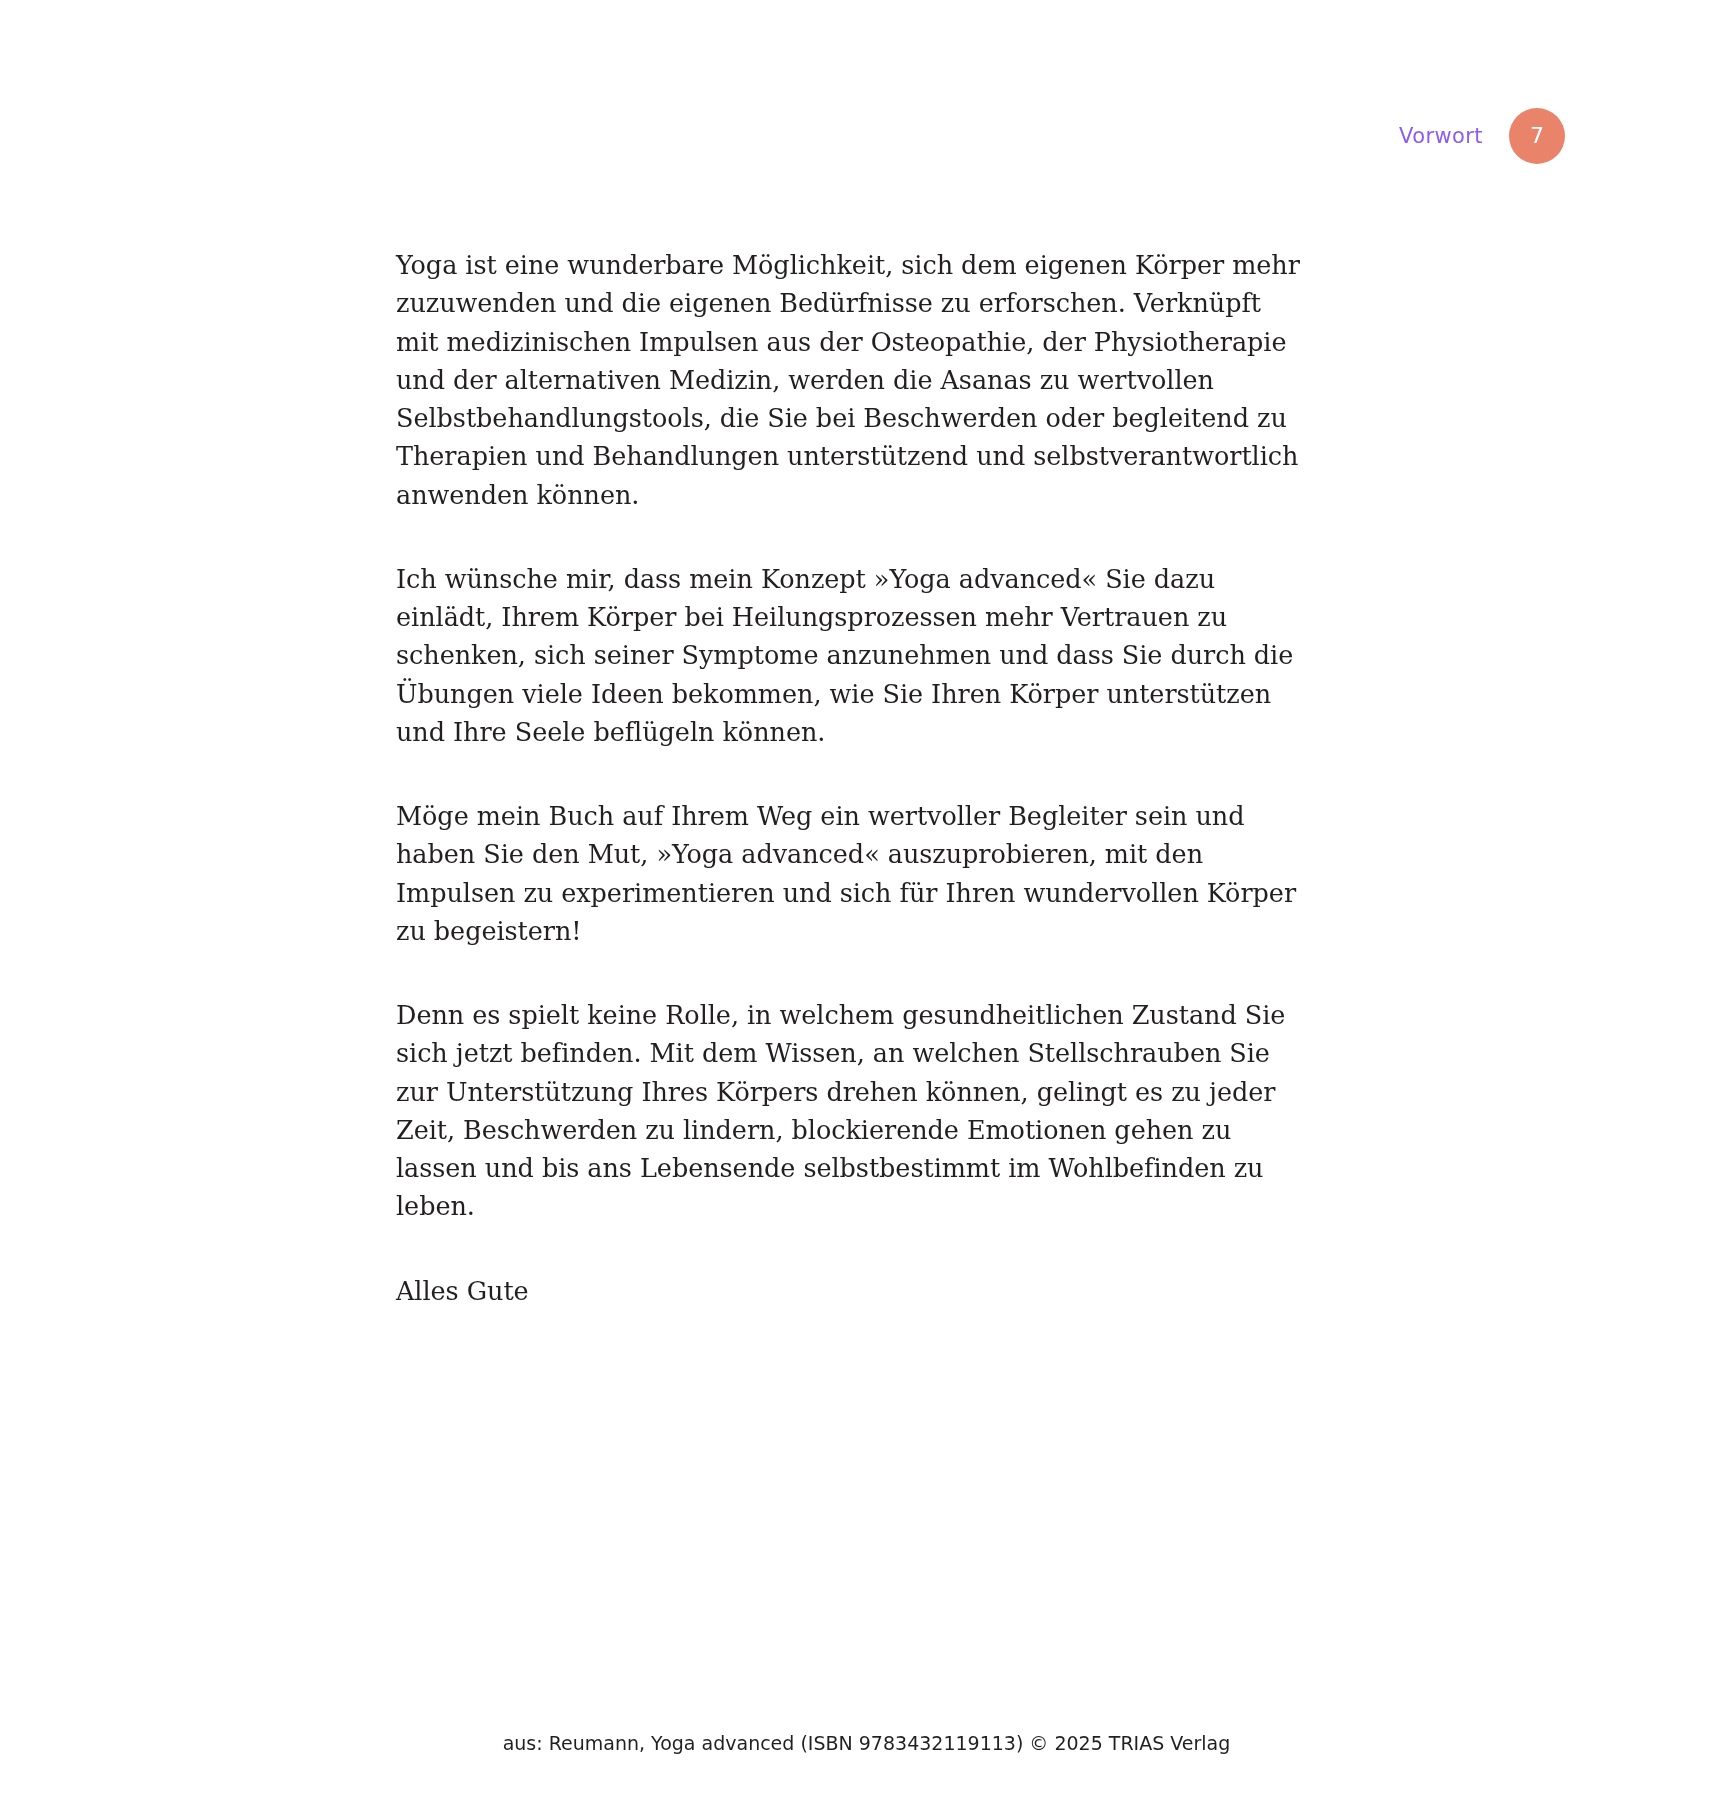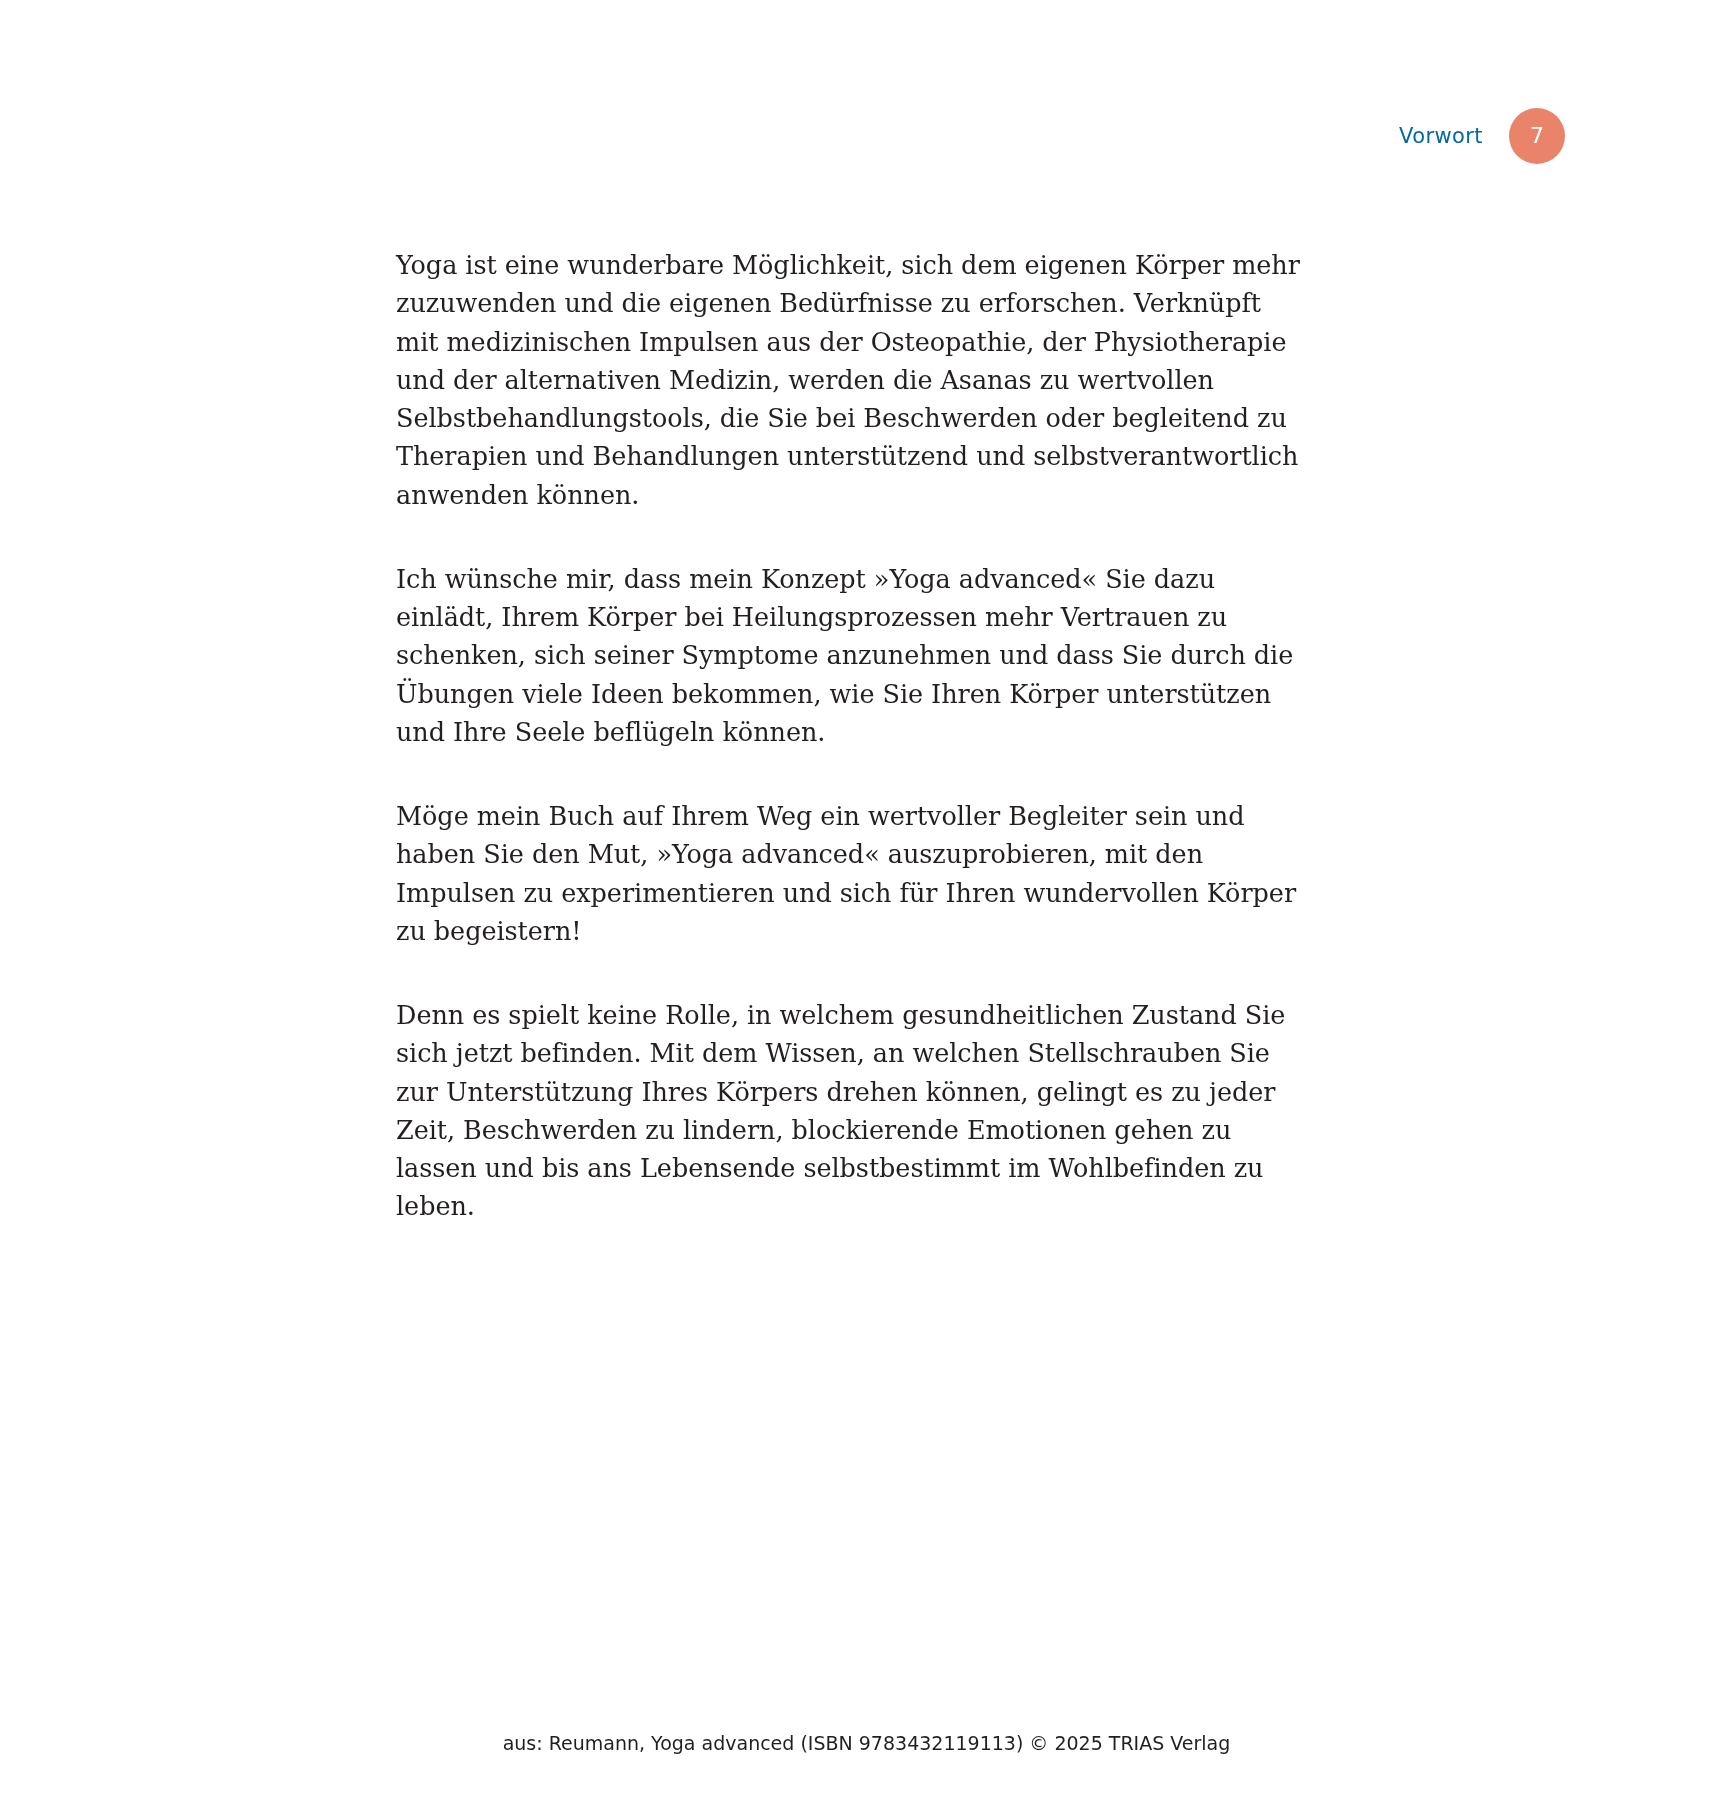--- a/index.html
+++ b/index.html
@@ -28,21 +28,21 @@
     top: 108px;
     right: 168px;
     display: flex;
     align-items: center;
     gap: 26px;
   }
   .running-head-label {
     font-family: "DejaVu Sans", sans-serif;
     font-size: 21px;
     letter-spacing: 0.4px;
-    color: #0369a1;
+    color: #8b5cf6;
     line-height: 1;
     white-space: nowrap;
   }
   .page-number-badge {
     width: 56px;
     height: 56px;
     border-radius: 50%;
     background: #e9836a;
     display: flex;
     align-items: center;
@@ -96,17 +96,18 @@
   <div class="running-head">
     <span class="running-head-label">Vorwort</span>
     <span class="page-number-badge">7</span>
   </div>
 
   <div class="content">
     <p>Yoga ist eine wunderbare Möglichkeit, sich dem eigenen Körper mehr zuzuwenden und die eigenen Bedürfnisse zu erforschen. Verknüpft mit medizinischen Impulsen aus der Osteopathie, der Physiotherapie und der alternativen Medizin, werden die Asanas zu wertvollen Selbstbehandlungstools, die Sie bei Beschwerden oder begleitend zu Therapien und Behandlungen unterstützend und selbstverantwortlich anwenden können.</p>
     <p>Ich wünsche mir, dass mein Konzept »Yoga advanced« Sie dazu einlädt, Ihrem Körper bei Heilungsprozessen mehr Vertrauen zu schenken, sich seiner Symptome anzunehmen und dass Sie durch die Übungen viele Ideen bekommen, wie Sie Ihren Körper unterstützen und Ihre Seele beflügeln können.</p>
     <p>Möge mein Buch auf Ihrem Weg ein wertvoller Begleiter sein und haben Sie den Mut, »Yoga advanced« auszuprobieren, mit den Impulsen zu experimentieren und sich für Ihren wundervollen Körper zu begeistern!</p>
     <p>Denn es spielt keine Rolle, in welchem gesundheitlichen Zustand Sie sich jetzt befinden. Mit dem Wissen, an welchen Stellschrauben Sie zur Unterstützung Ihres Körpers drehen können, gelingt es zu jeder Zeit, Beschwerden zu lindern, blockierende Emotionen gehen zu lassen und bis ans Lebensende selbstbestimmt im Wohlbefinden zu leben.</p>
+    <p class="sign-off">Alles Gute</p>
   </div>
 
   <div class="footer">aus: Reumann, Yoga advanced (ISBN 9783432119113) © 2025 TRIAS Verlag</div>
 
 </div>
 
 </body></html>

